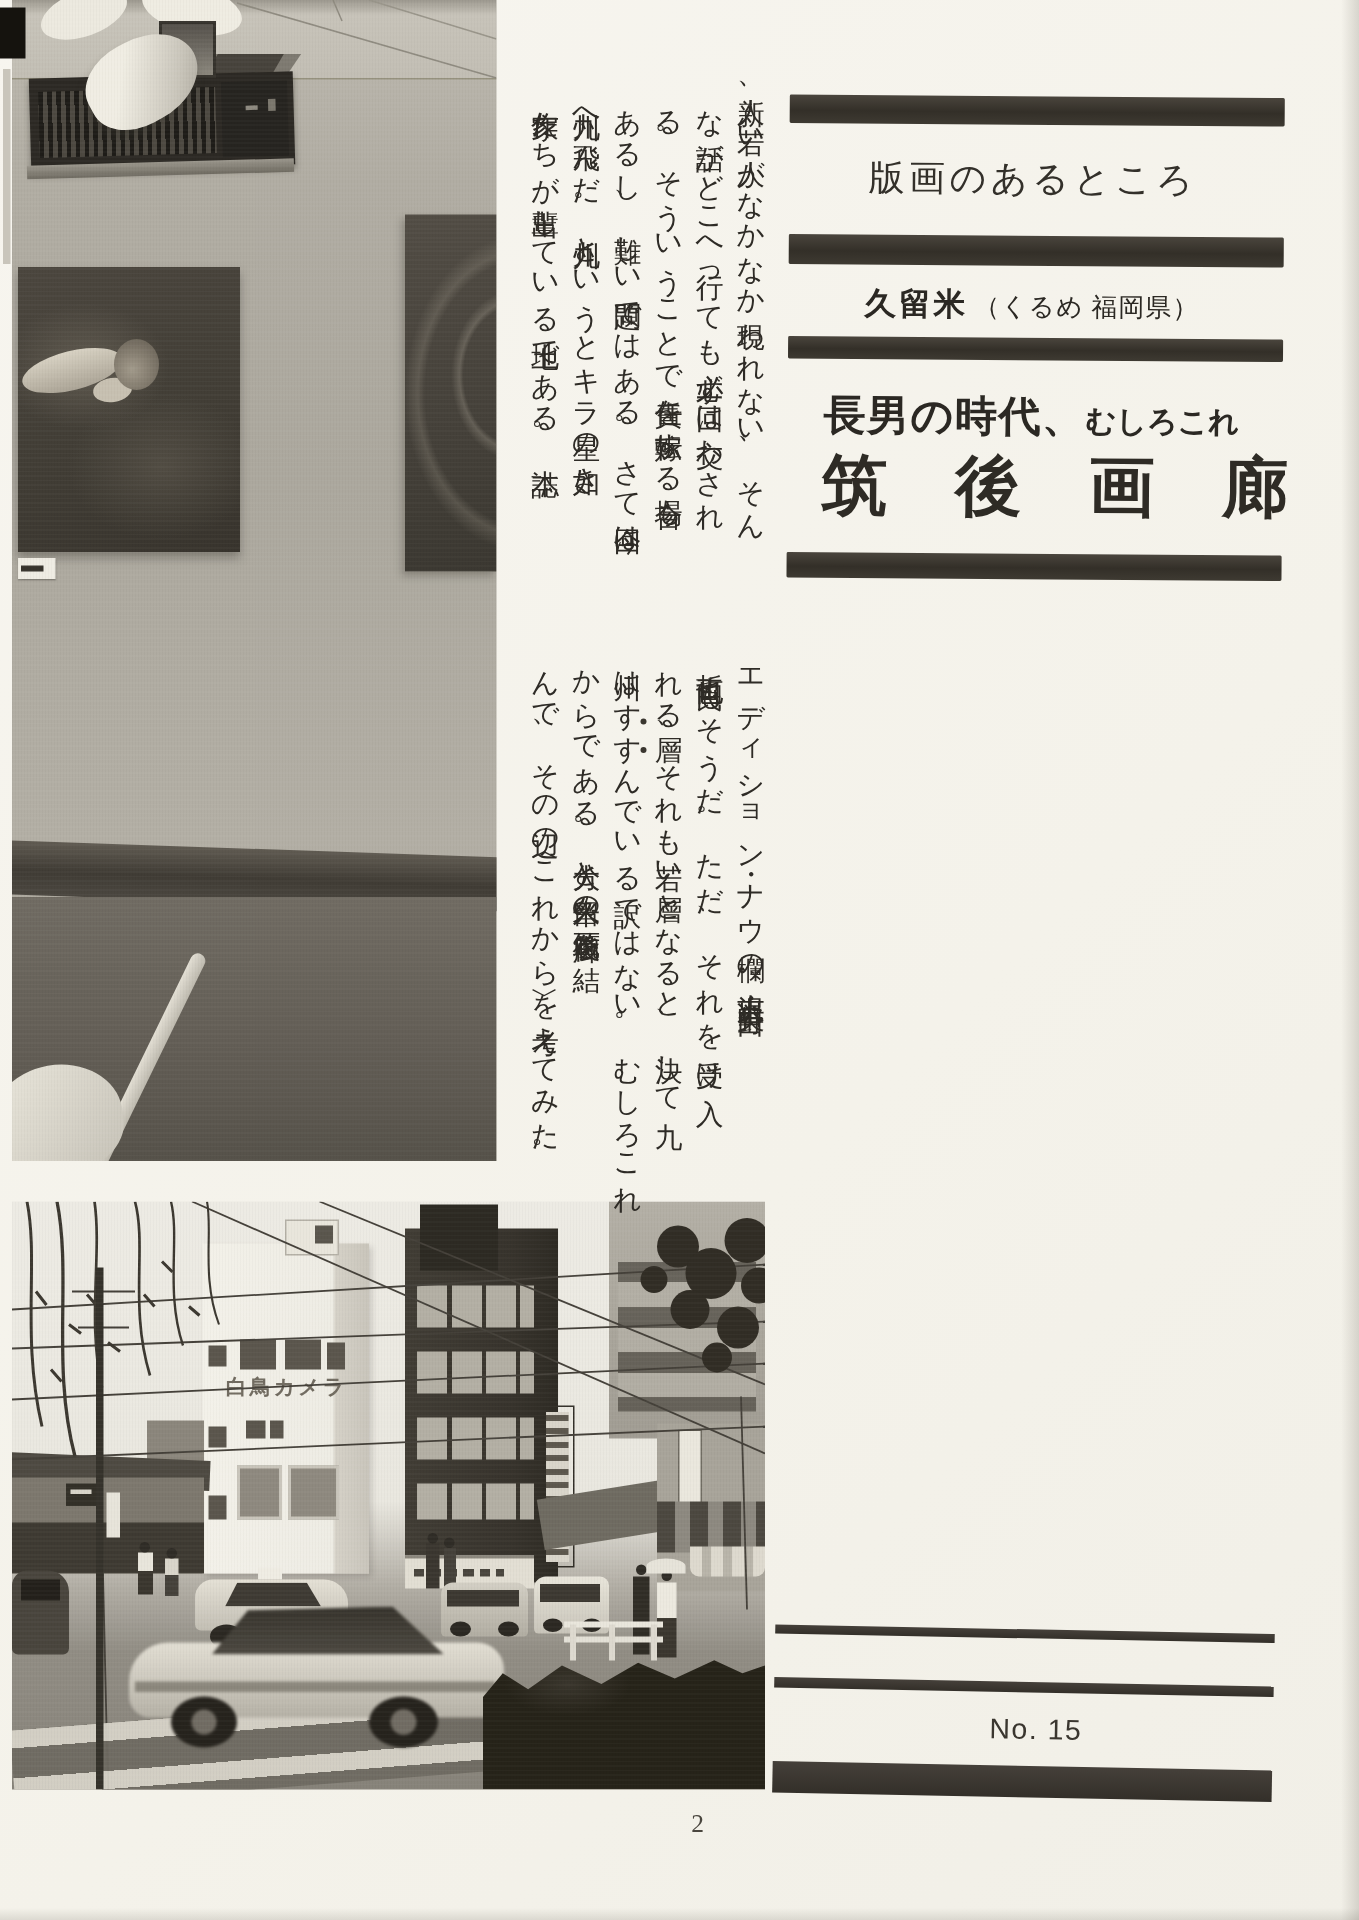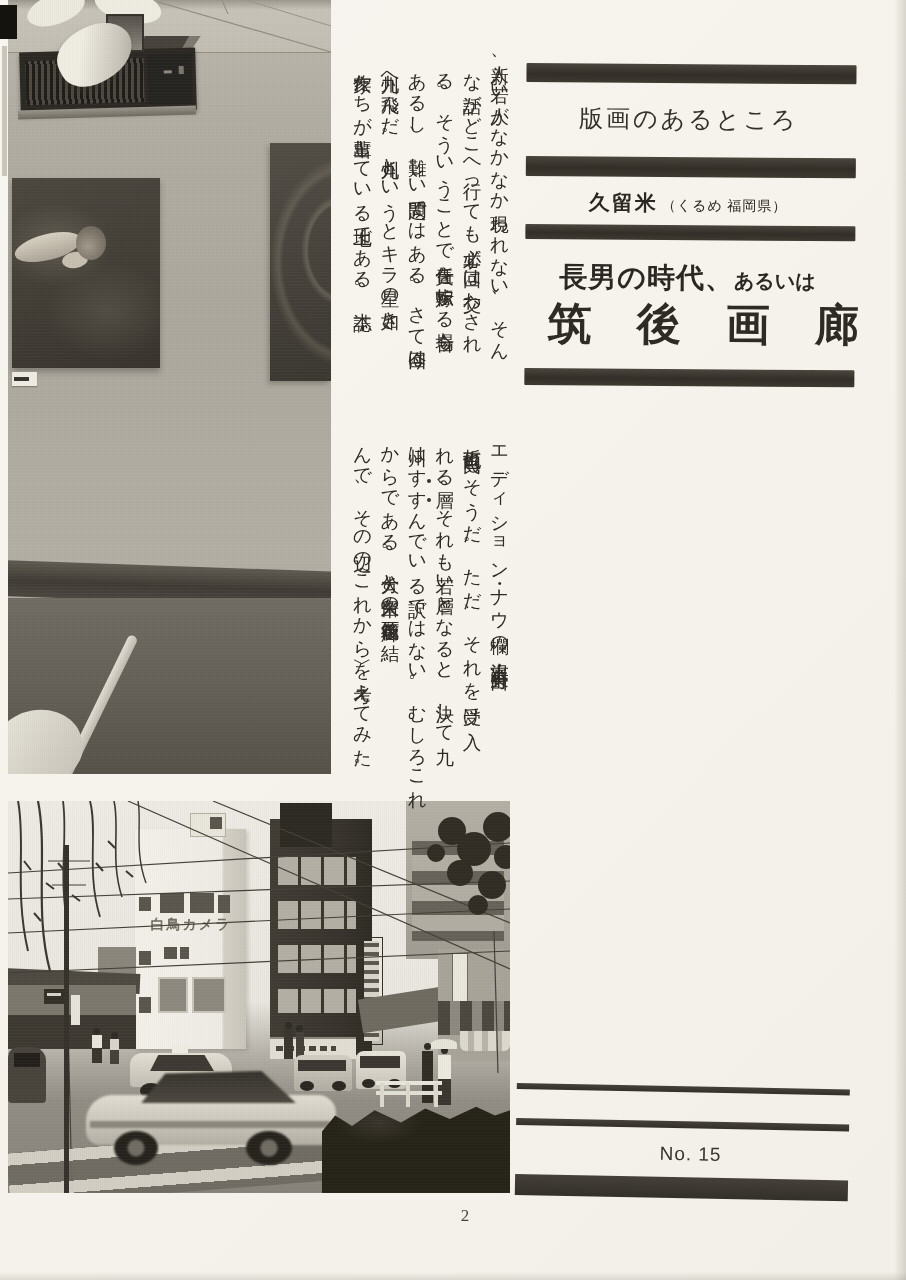--- a/index.html
+++ b/index.html
@@ -107,21 +107,21 @@
   .up{position:relative;top:-9px;}
   .wide{letter-spacing:2.1px;}
   .boten{position:absolute;width:4px;height:4px;border-radius:50%;background:#3a362f;}
 
   
   .hcol{position:absolute;left:517px;top:0;width:345px;transform:rotate(.4deg);transform-origin:left top;color:#2b2823;}
   .bar{position:absolute;left:10px;width:330px;background:linear-gradient(180deg,#4a453d 0%,#332f28 55%,#3e3a32 100%);border-radius:1px;}
   .h-series{position:absolute;left:0;top:102px;width:100%;text-align:center;font-size:24px;letter-spacing:3px;color:#33302a;}
   .h-loc{position:absolute;left:0;top:188px;width:100%;text-align:center;font-family:"Liberation Serif","DejaVu Serif",serif;}
   .h-loc .big{font-size:21px;font-weight:bold;letter-spacing:2px;}
-  .h-loc .small{font-size:14px;letter-spacing:1px;}
+  .h-loc .small{font-size:17px;letter-spacing:1px;}
   .h-sub{position:absolute;left:0;top:258px;width:100%;text-align:center;font-weight:bold;white-space:nowrap;}
   .h-sub .big{font-size:28px;letter-spacing:1px;}
   .h-sub .small{font-size:20px;}
   .h-title{position:absolute;left:11px;top:294px;width:330px;text-align:center;font-size:44px;font-weight:900;letter-spacing:45px;margin-right:-45px;white-space:nowrap;text-indent:22px;color:#2e2b25;}
 
   
   .fcol{position:absolute;left:517px;top:1078px;width:336px;transform:rotate(1.1deg);transform-origin:left top;}
   .fbar{position:absolute;left:0;width:333px;background:linear-gradient(180deg,#45403a,#332f29);}
   .f-issue{position:absolute;left:0;top:62px;width:100%;text-align:center;font-size:19px;letter-spacing:1px;color:#3a362f;padding-left:14px;box-sizing:border-box;}
   .pageno{position:absolute;left:440px;top:1206px;width:50px;text-align:center;font-family:"Liberation Serif","DejaVu Serif",serif;font-size:17px;color:#4a463f;}
@@ -333,21 +333,21 @@
   <div class="hcol">
     <div class="bar" style="top:63px;height:19px;"></div>
     <div class="h-series">版画のあるところ</div>
     <div class="bar" style="top:156px;height:20px;"></div>
     <div class="h-loc">
       <span class="big">久留米</span>
       <span class="small">（くるめ 福岡県）</span>
     </div>
     <div class="bar" style="top:224px;height:15px;"></div>
     <div class="h-sub">
-      <span class="big">長男の時代、</span><span class="small">あるいは</span>
+      <span class="big">長男の時代、</span><span class="small">むしろこれ</span>
     </div>
     <div class="h-title">筑後画廊</div>
     <div class="bar" style="top:368px;height:17px;"></div>
   </div>
 
   <div class="fcol">
     <div class="fbar" style="top:5px;height:6px;"></div>
     <div class="fbar" style="top:40px;height:7px;"></div>
     <div class="f-issue">No. 15</div>
     <div class="fbar" style="top:96px;height:21px;"></div>

